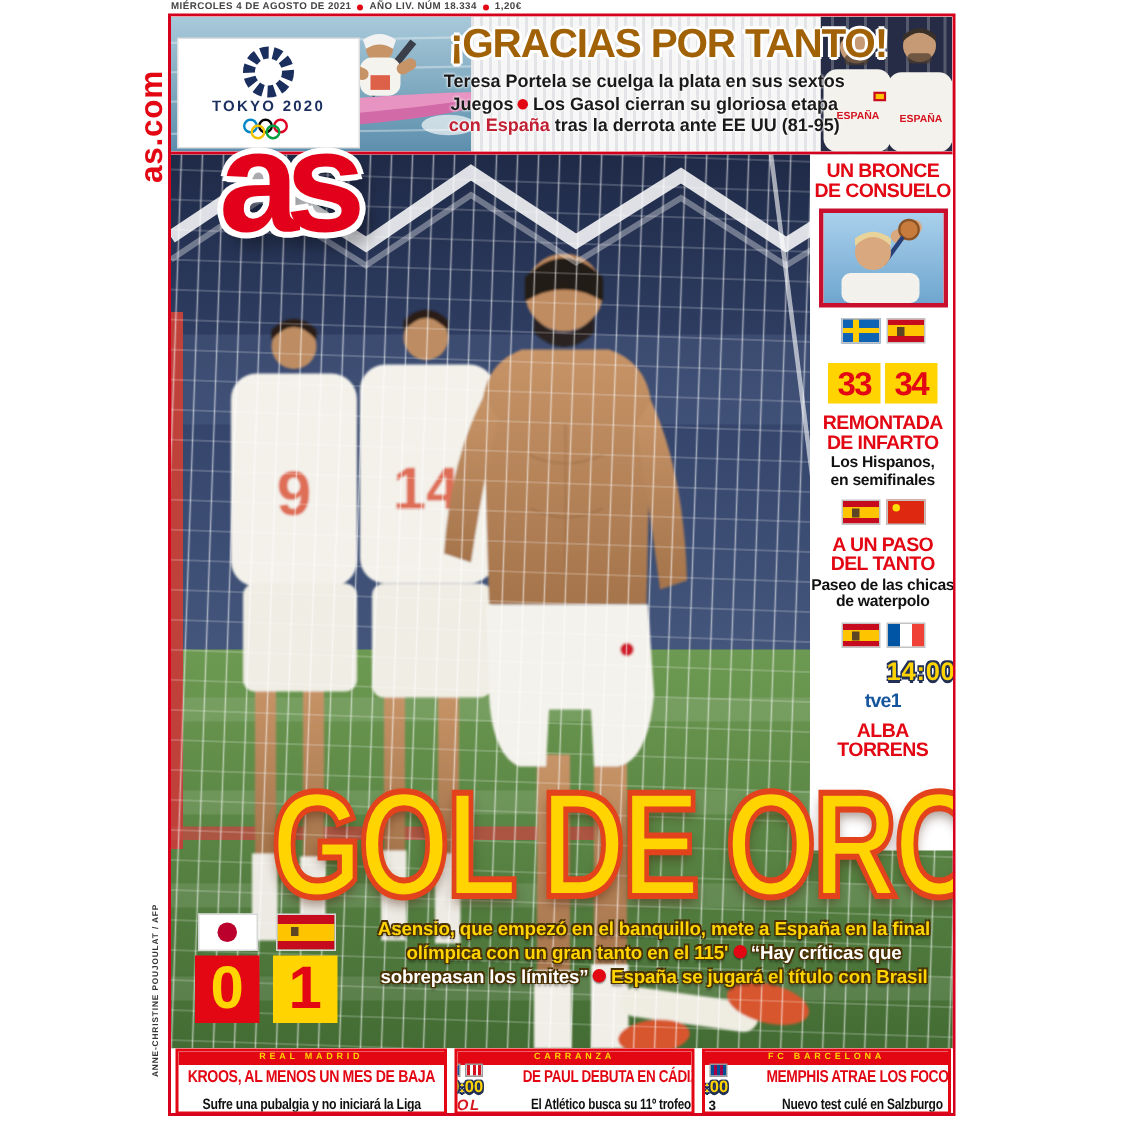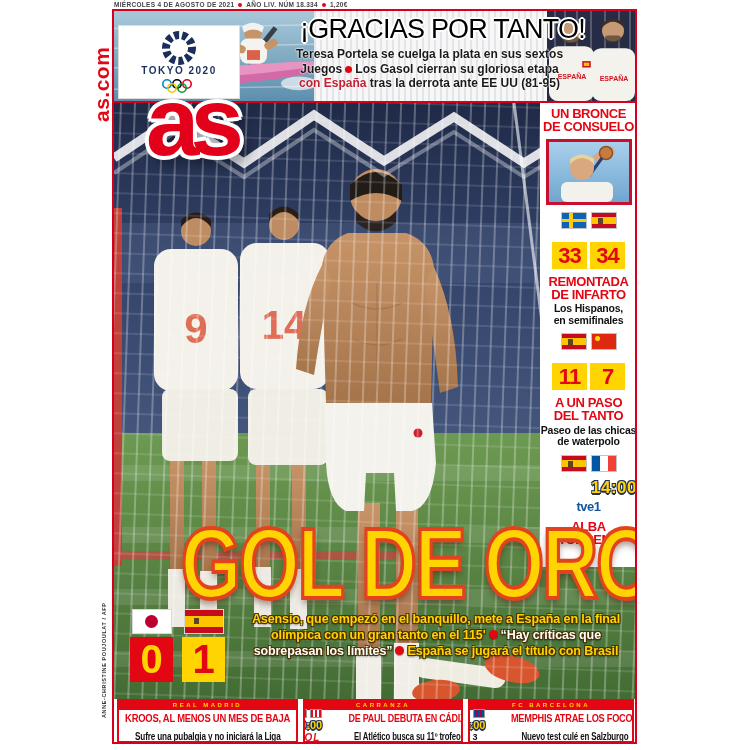--- a/index.html
+++ b/index.html
@@ -25,21 +25,21 @@
   
   #top-strip { position:relative; width:100%; height:92px; border-bottom:2px solid #d6001c;
     background:#fff; overflow:hidden; }
   #kayak-photo { position:absolute; left:0; top:0; width:200px; height:90px; }
   #gasol-photo { position:absolute; right:0; top:0; width:88px; height:90px; }
   #top-center { position:absolute; left:200px; right:88px; top:0; height:90px; background:
     repeating-linear-gradient(90deg, rgba(55,65,90,.10) 0 2px, rgba(0,0,0,0) 2px 6px), #f7f7f7; }
   #tokyo-box { position:absolute; left:5px; top:15px; width:120px; height:72px;
     background:#fff; box-shadow:0 0 0 1px #ddd; z-index:2; display:flex; align-items:center; justify-content:center; }
   #gracias-headline { position:absolute; left:186px; right:50px; top:3px; text-align:center;
-    white-space:nowrap; z-index:3; color:#000000; font-weight:400; font-size:27px; letter-spacing:-0.8px;
+    white-space:nowrap; z-index:3; color:#a16207; font-weight:700; font-size:27px; letter-spacing:-0.8px;
     text-shadow:-2px 0 0 #fff,2px 0 0 #fff,0 -2px 0 #fff,0 2px 0 #fff,-1px -1px 0 #fff,1px 1px 0 #fff,1px -1px 0 #fff,-1px 1px 0 #fff; }
   #gracias-deck { position:absolute; left:170px; right:60px; top:36px; z-index:3; text-align:center;
     font-size:12px; font-weight:700; color:#1a1a1a; line-height:1.22; white-space:nowrap;
     text-shadow:0 0 2px #fff,0 0 2px #fff; }
   #gracias-deck .red-seg { color:#c22033; }
   .deck-bullet { display:inline-block; width:7px; height:7px; border-radius:50%; background:#e30613; margin:0 3px; }
 
   
   #main-photo { position:absolute; left:0; top:92px; width:525px; height:596px; }
   #masthead { position:absolute; left:8px; top:68px; z-index:5;
@@ -372,24 +372,20 @@
       </div>
       <div class="sb-sub">
         <span>Los Hispanos,</span><br>
         <span>en semifinales</span>
       </div>
 
       <div class="flag-row">
         <span class="flag flag-spain"></span>
         <span class="flag flag-china"></span>
       </div>
-      <div class="score-row">
-        <span class="scorebox">11</span>
-        <span class="scorebox">7</span>
-      </div>
       <div class="sb-title sb-gap">
         <span>A UN PASO</span><br>
         <span>DEL TANTO</span>
       </div>
       <div class="sb-sub">
         <span>Paseo de las chicas</span><br>
         <span>de waterpolo</span>
       </div>
 
       <div class="flag-row">

